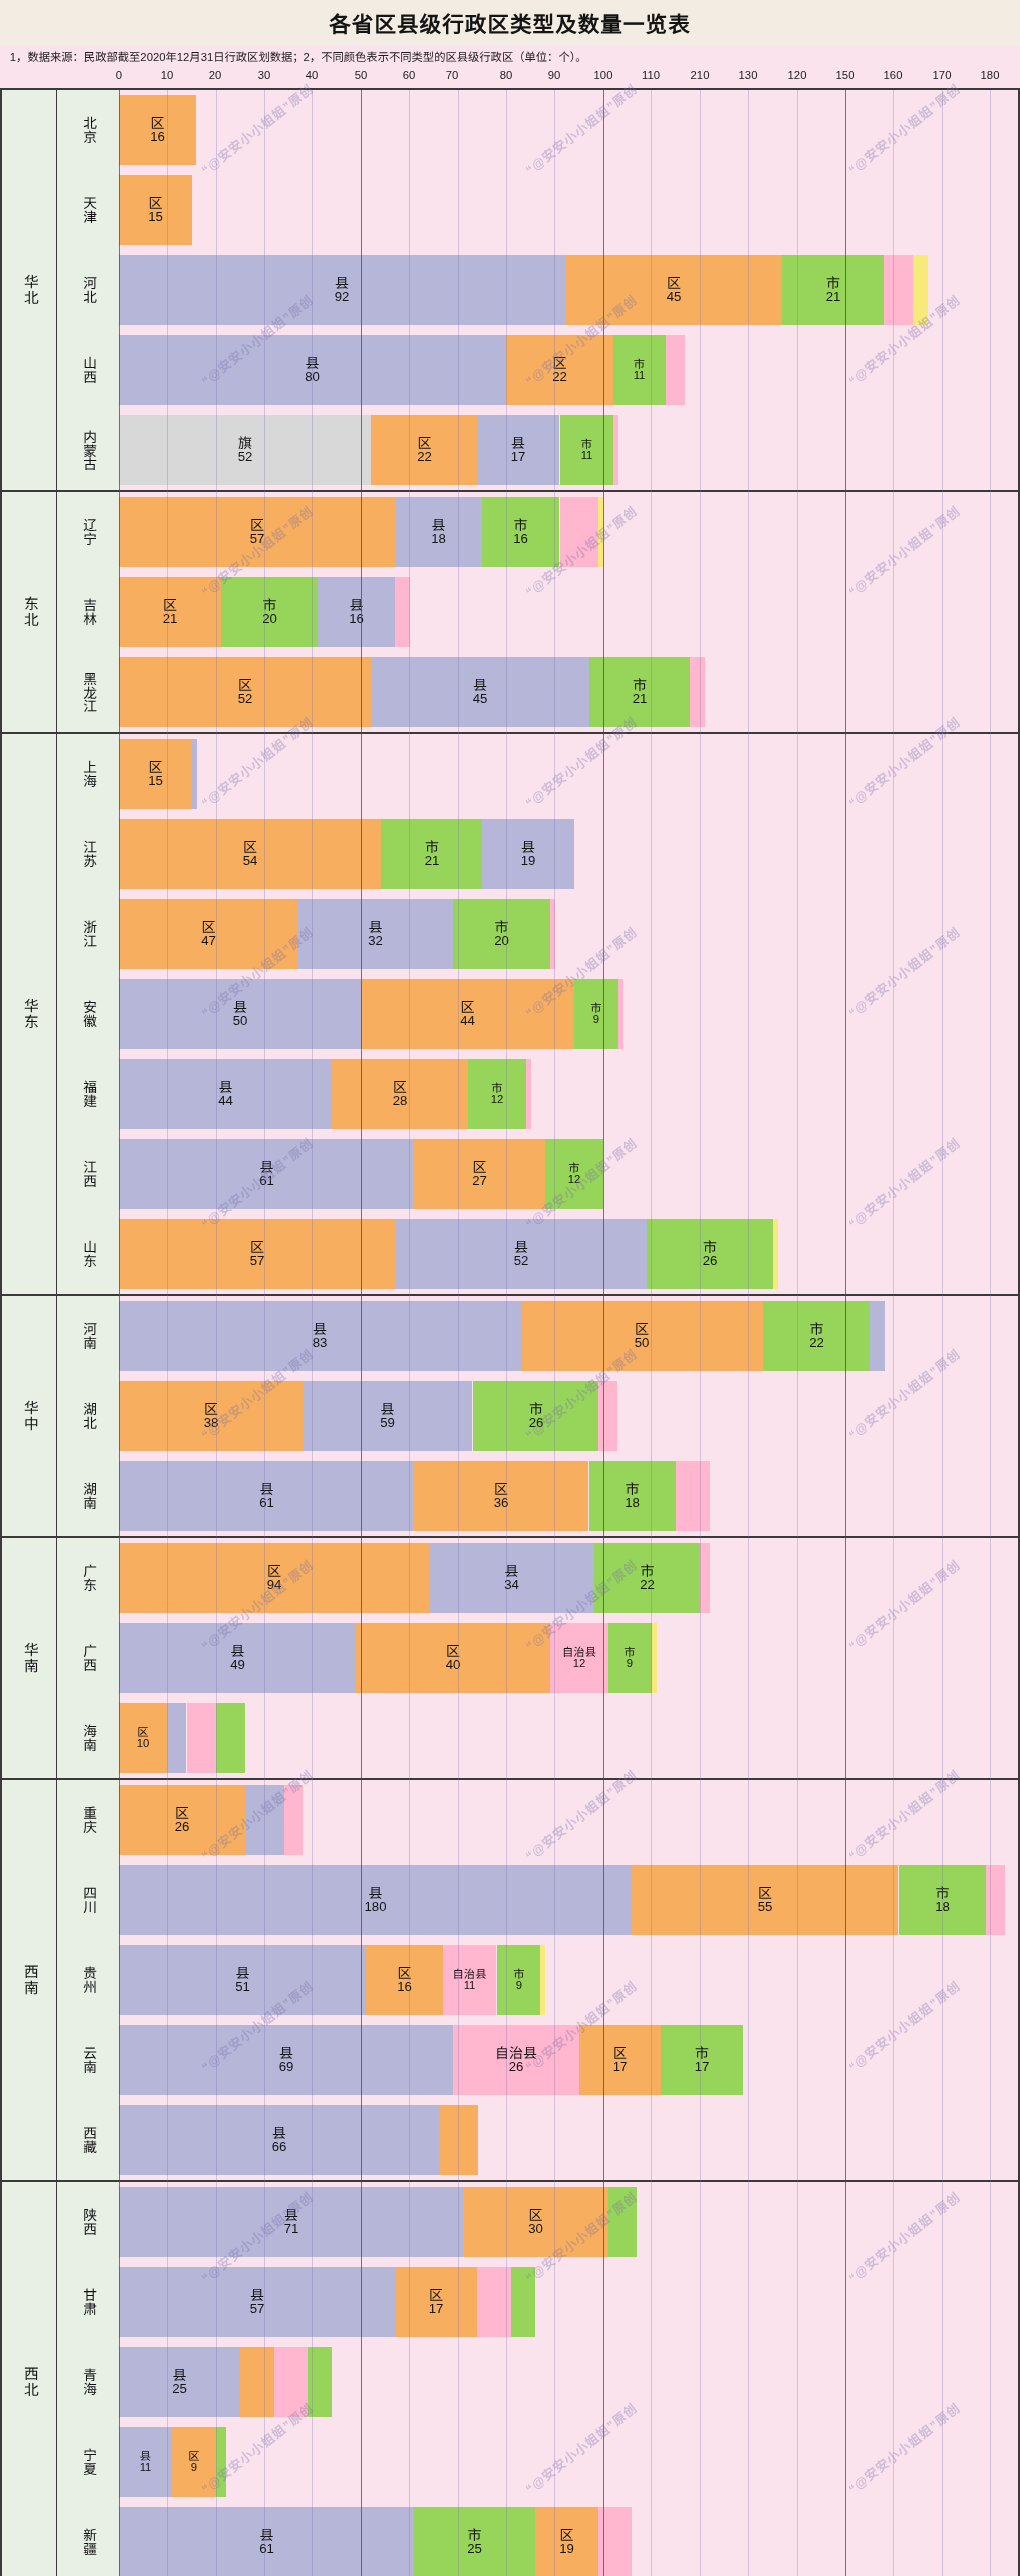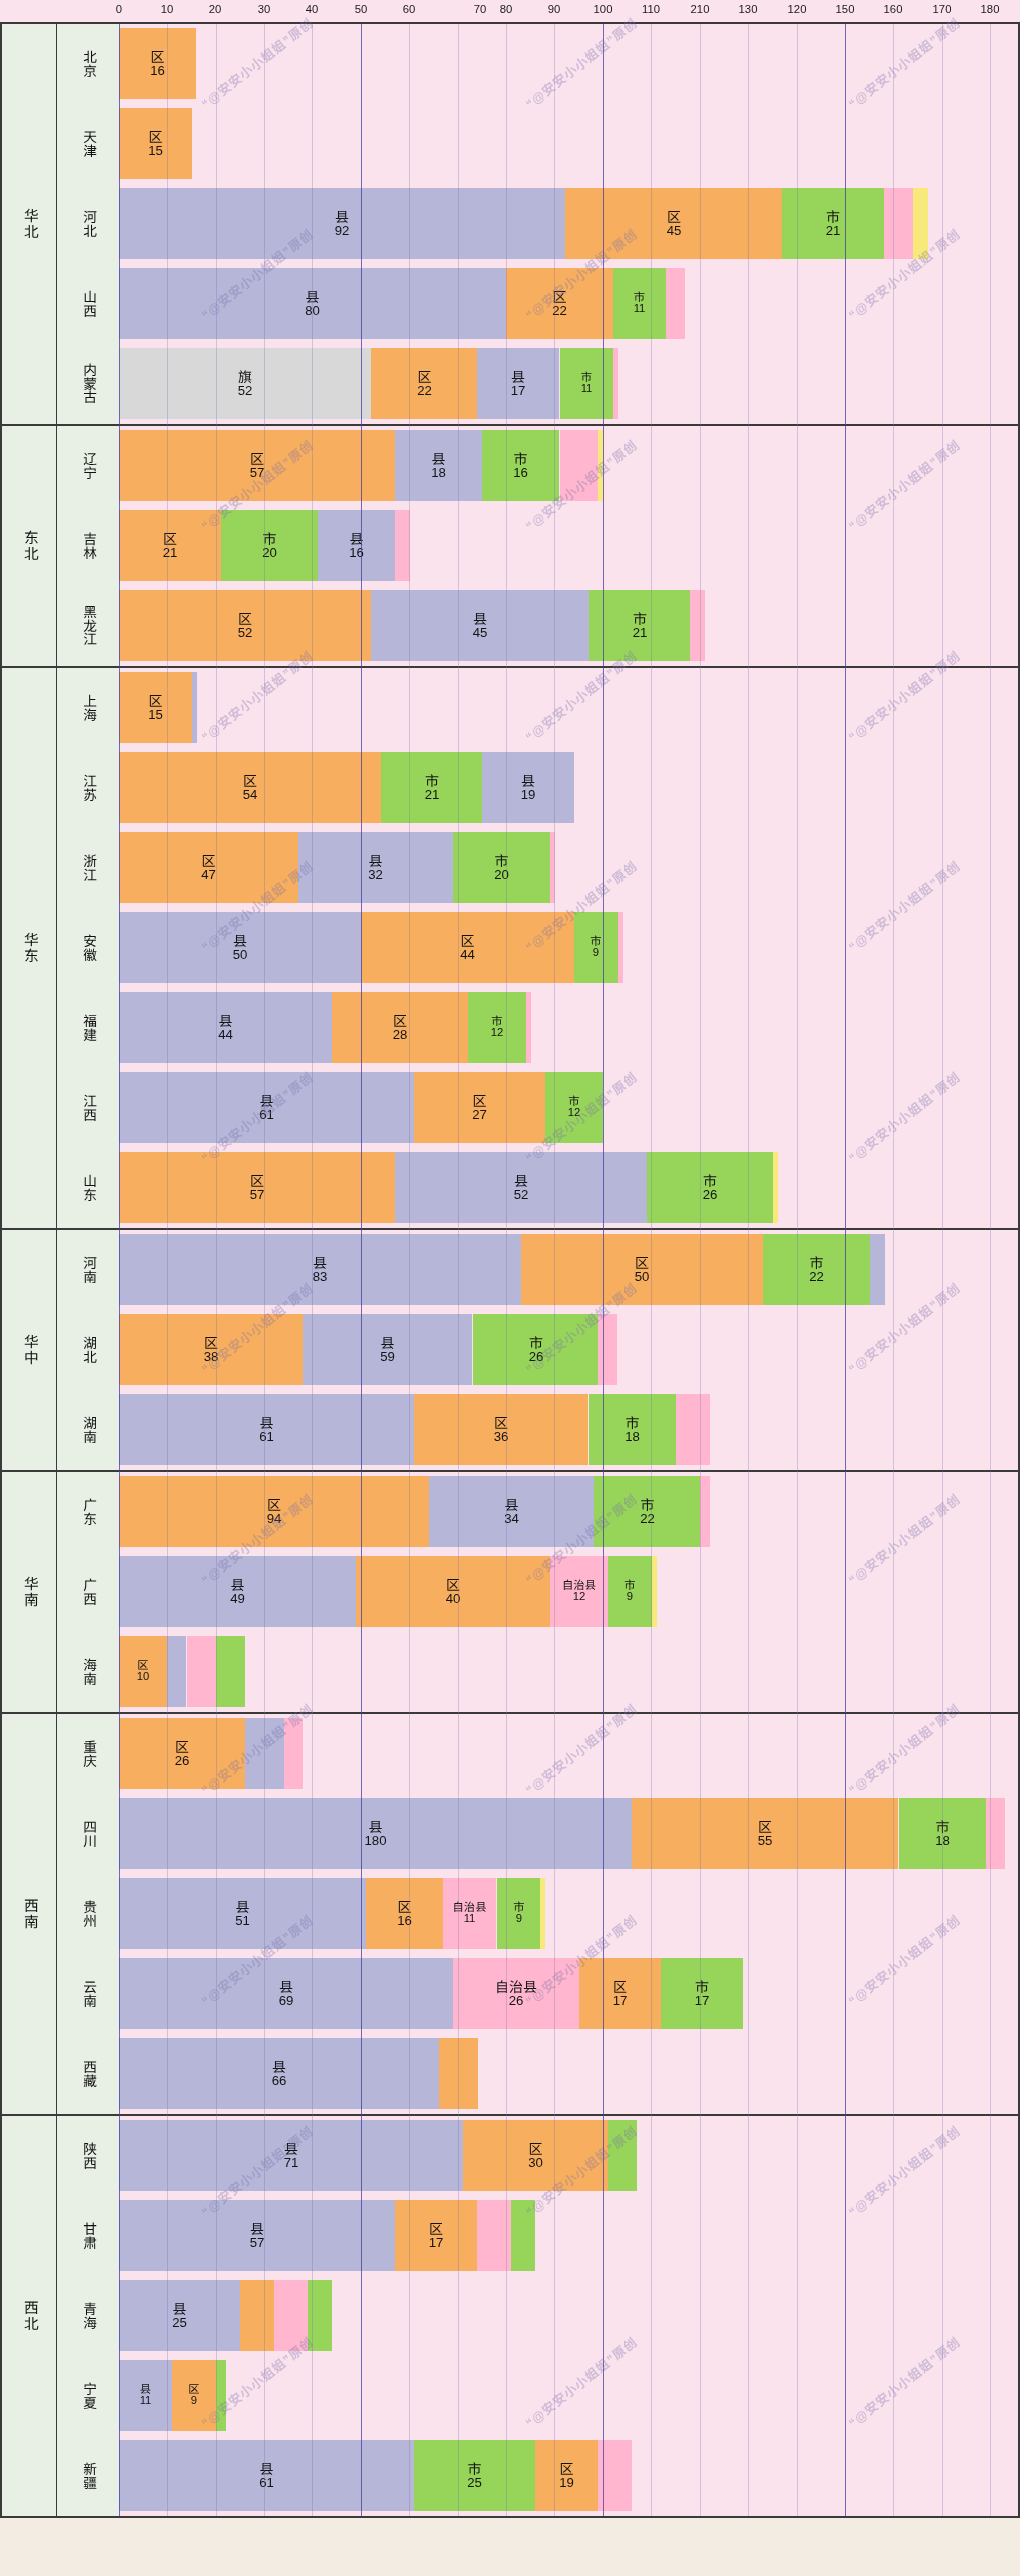--- a/index.html
+++ b/index.html
@@ -143,31 +143,37 @@
     z-index:5;
     font-weight:bold;
     letter-spacing:1px;
   }
 </style>
 </head>
 <body>
 
 <div id="page">
 
-
+  <div class="title-bar">
+    <div class="title">各省区县级行政区类型及数量一览表</div>
+  </div>
+
+  <div class="note-band">
+    <div class="note">1，数据来源：民政部截至2020年12月31日行政区划数据；2，不同颜色表示不同类型的区县级行政区（单位：个）。</div>
+  </div>
 
   <div class="axis-band" id="axis-band">
       <div class="axis-tick" style="left: 119px;">0</div>
       <div class="axis-tick" style="left: 167px;">10</div>
       <div class="axis-tick" style="left: 215px;">20</div>
       <div class="axis-tick" style="left: 264px;">30</div>
       <div class="axis-tick" style="left: 312px;">40</div>
       <div class="axis-tick" style="left: 361px;">50</div>
       <div class="axis-tick" style="left: 409px;">60</div>
-      <div class="axis-tick" style="left: 480px;">70</div>
+      <div class="axis-tick" style="left: 452px;">70</div>
       <div class="axis-tick" style="left: 506px;">80</div>
       <div class="axis-tick" style="left: 554px;">90</div>
       <div class="axis-tick" style="left: 603px;">100</div>
       <div class="axis-tick" style="left: 651px;">110</div>
       <div class="axis-tick" style="left: 700px;">210</div>
       <div class="axis-tick" style="left: 748px;">130</div>
       <div class="axis-tick" style="left: 797px;">120</div>
       <div class="axis-tick" style="left: 845px;">150</div>
       <div class="axis-tick" style="left: 893px;">160</div>
       <div class="axis-tick" style="left: 942px;">170</div>

